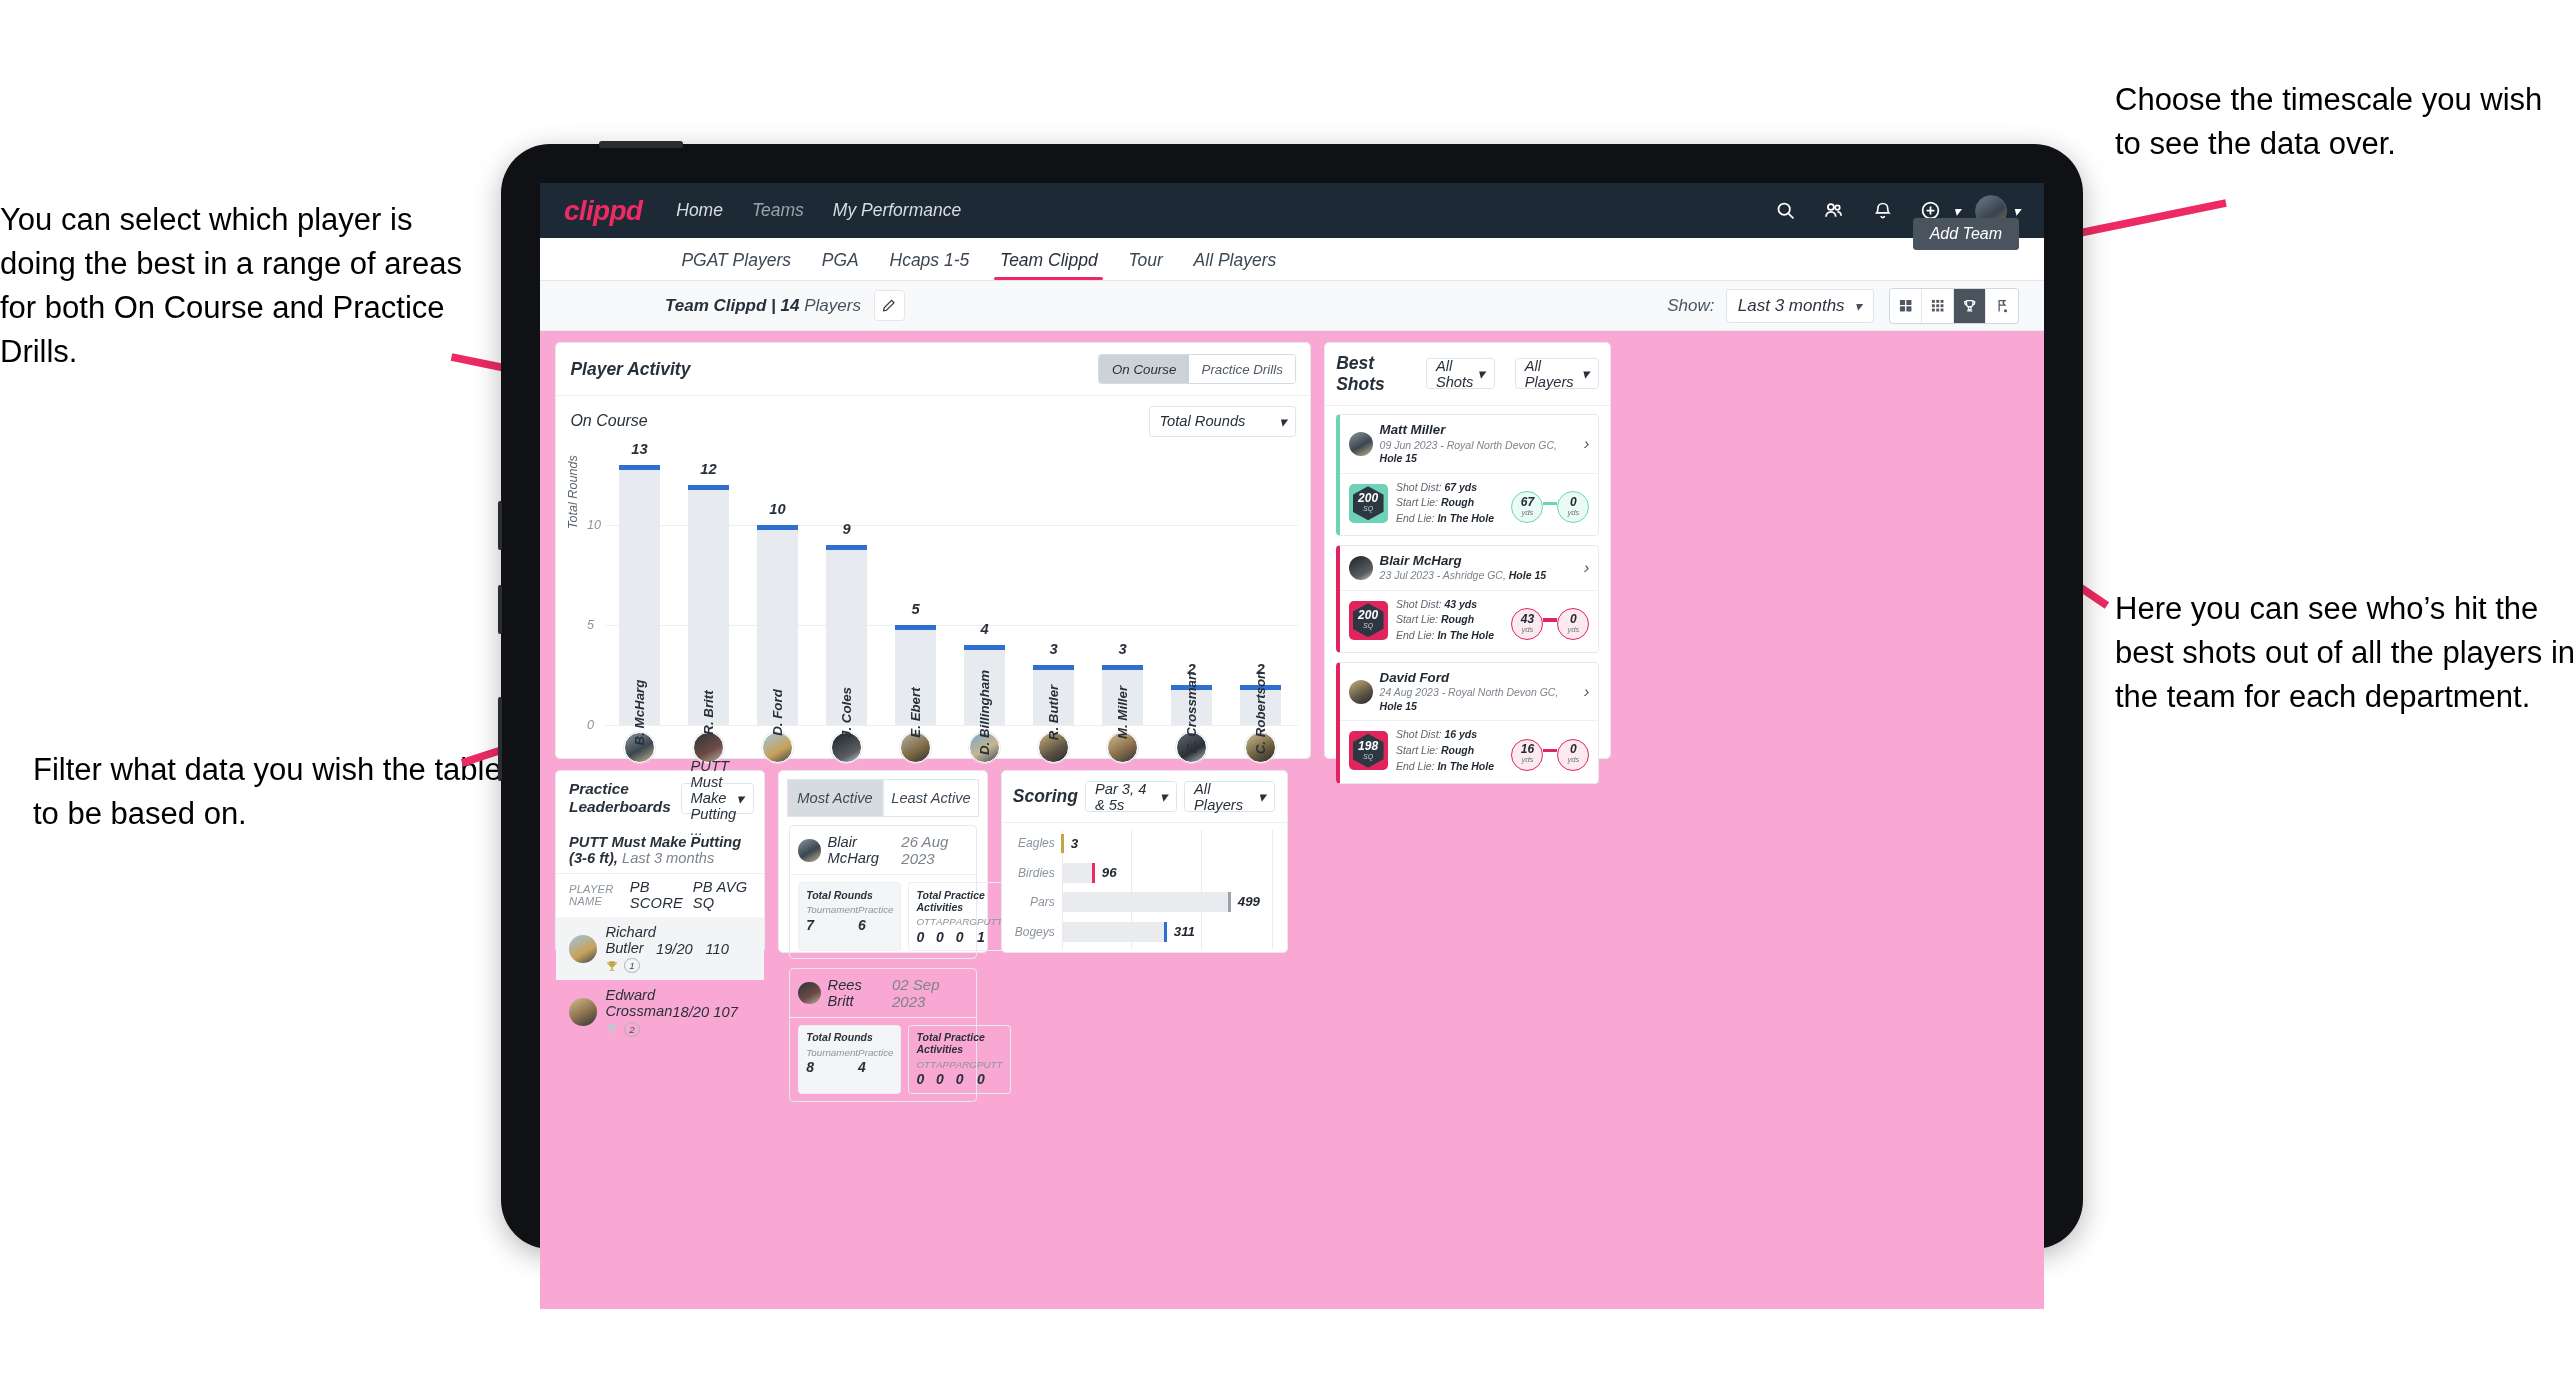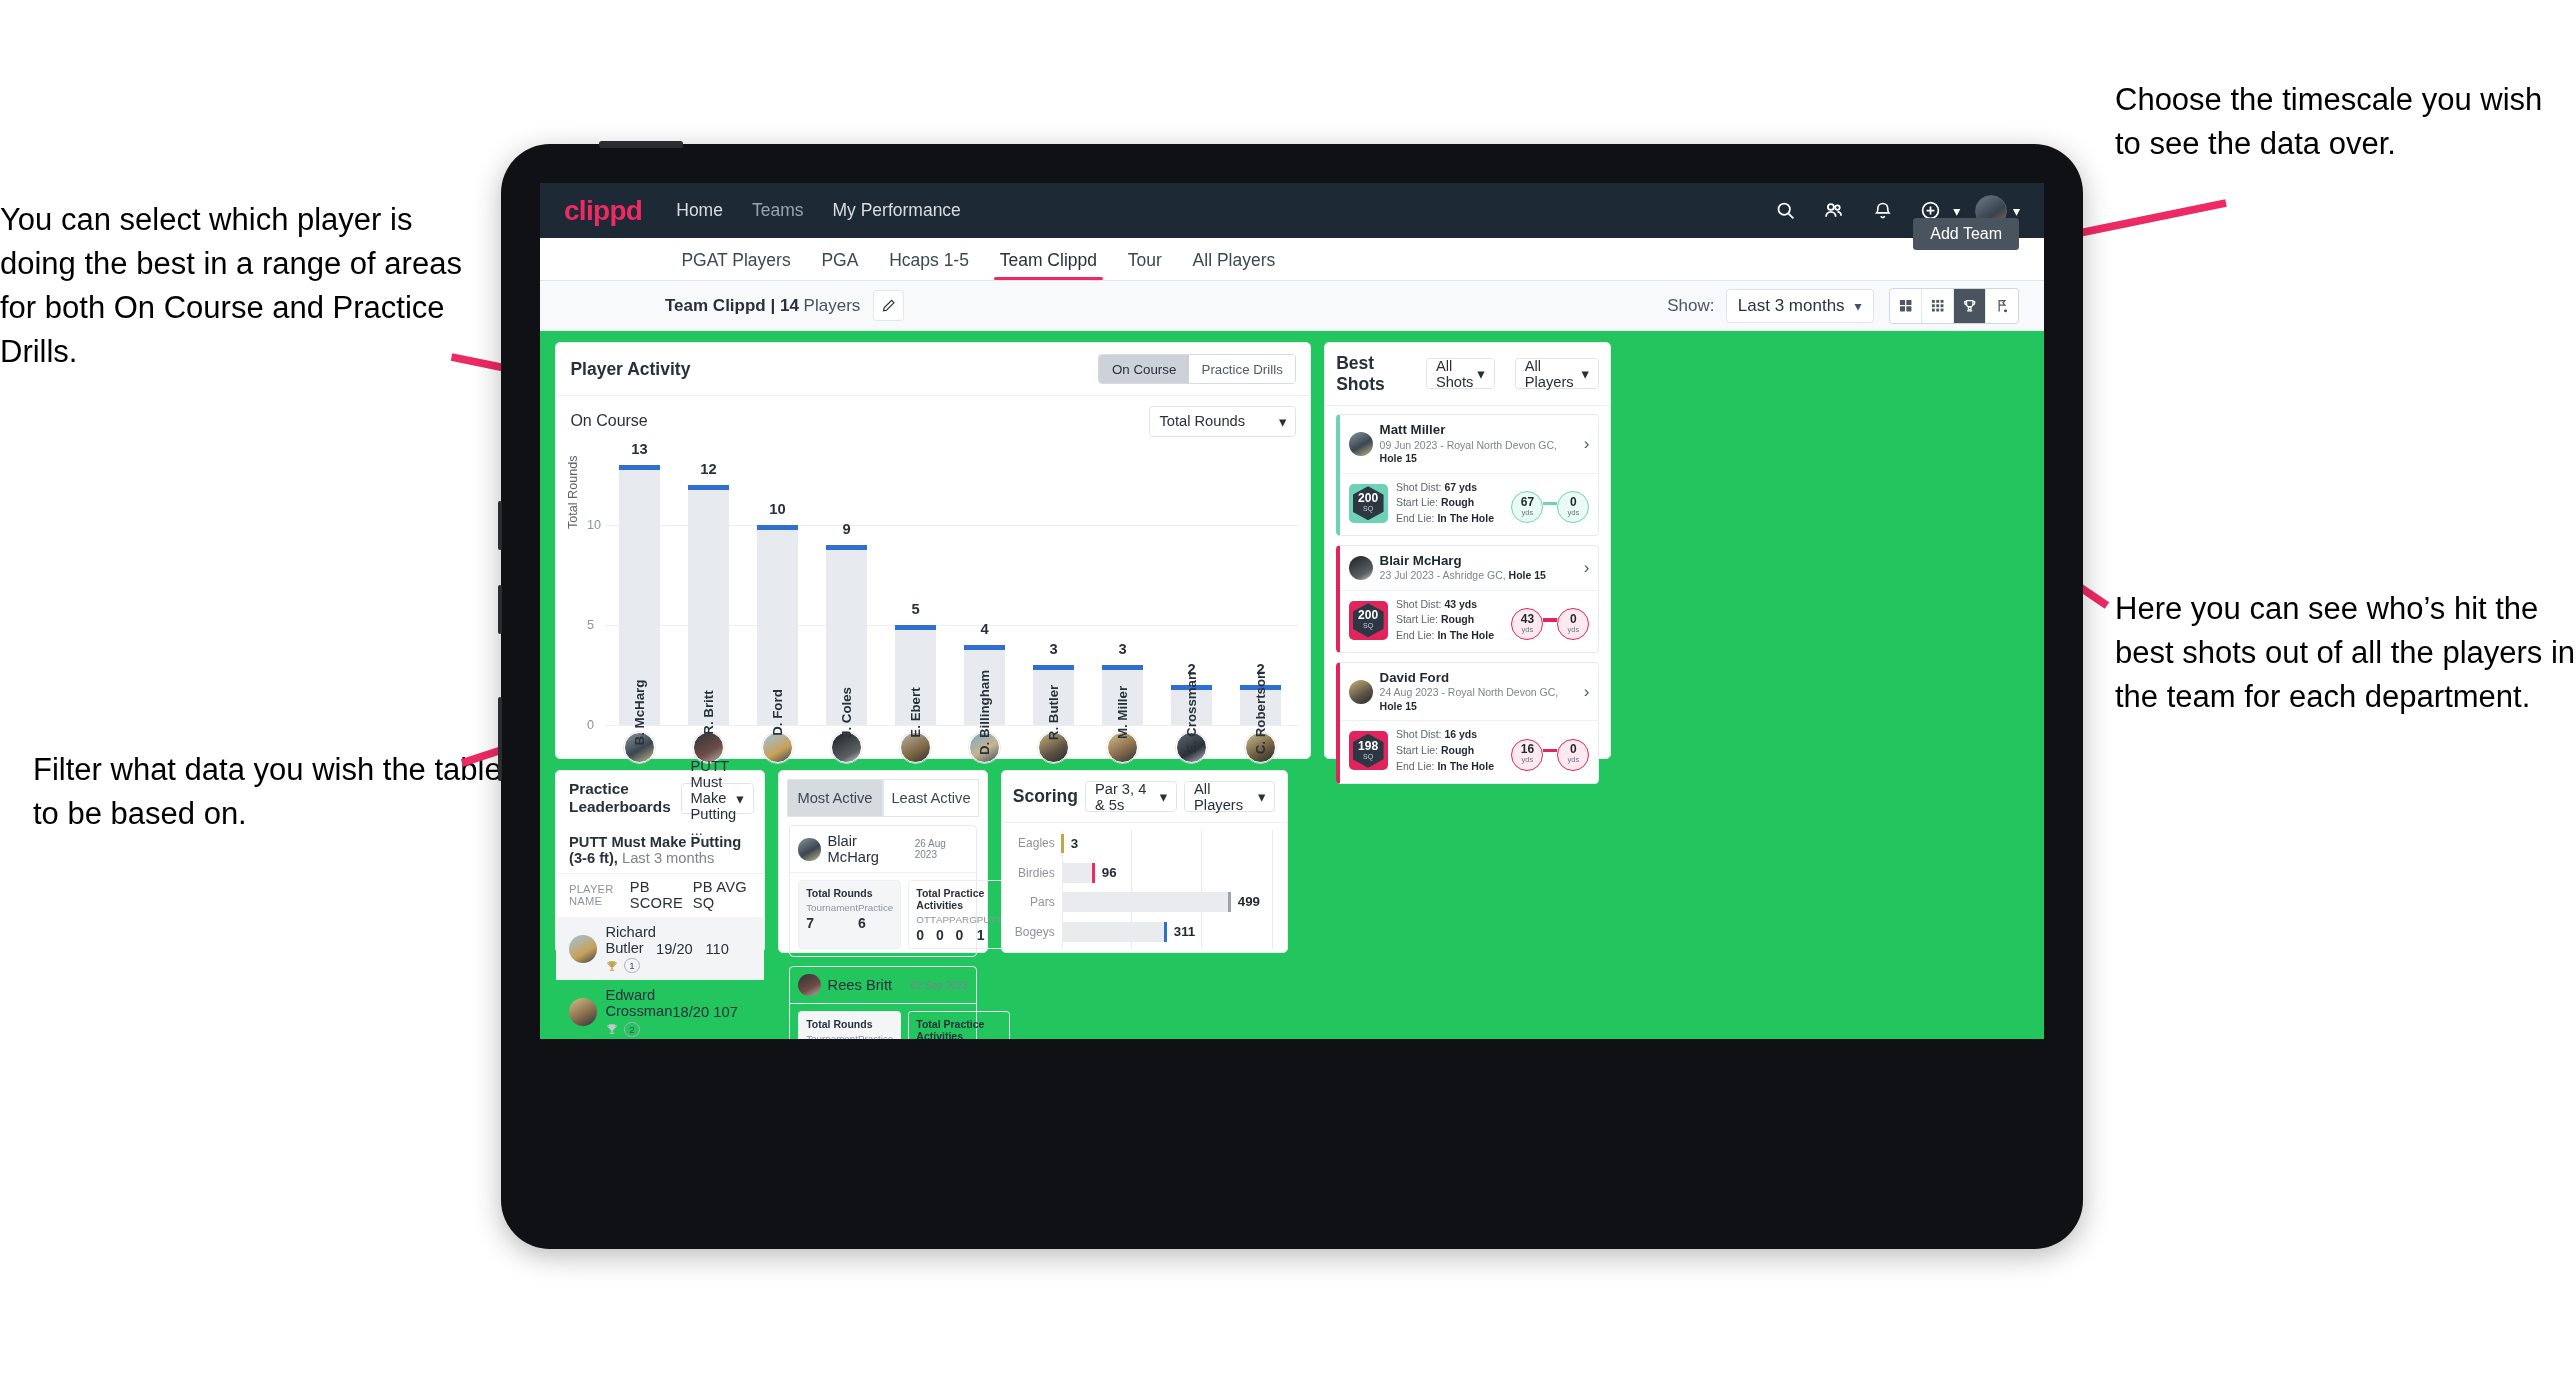--- a/index.html
+++ b/index.html
@@ -40,23 +40,24 @@
     content: ""; position: absolute; left: 98px; top: -3.5px;
     width: 84px; height: 7px; background: #2a2c30; border-radius: 2.8px;
   }
   .shellbtn { position: absolute; background: #2a2c30; border-radius: 2.8px; }
   .sb1 { left: -3.5px; top: 357px; width: 4.2px; height: 49px; }
   .sb2 { left: -3.5px; top: 441px; width: 4.2px; height: 49px; }
   .sb3 { left: -3.5px; top: 553px; width: 4.2px; height: 84px; }
 
   #screen {
     position: absolute; left: 39px; top: 39px;
-    width: 1504px; height: 856px;
-    background: #22c55e;
+    width: 1504px; height: 1126px;
+    background: #f9a8d4;
     overflow: hidden;
+    font-style: italic;
   }
 
   
   .topnav {
     height: 55px; background: #1d2935;
     display: flex; align-items: center;
     padding: 0 24px;
   }
   .brand {
     color: #ed2a63; font-size: 28px; font-weight: 700;
@@ -271,21 +272,21 @@
   .tab2 {
     flex: 1; text-align: center; font-size: 14.7px; color: #3c4854; padding: 9.8px 0;
     border: 0.7px solid #e1e6ea; cursor: pointer; background: #ffffff;
   }
   .tab2.on { background: #d6dbe0; }
   .actcard { margin: 8.4px 9.8px; border: 0.7px solid #e6eaee; border-radius: 4.2px; }
   .act-top { display: flex; align-items: center; padding: 7px 8.4px; gap: 7px;
              border-bottom: 0.7px solid #eef1f4; }
   .act-av { width: 22.4px; height: 22.4px; border-radius: 50%; flex: none; }
   .act-nm { font-size: 14.7px; color: #28313b; }
-  .act-dt { margin-left: auto; font-size: 10px; color: #7b848d; }
+  .act-dt { margin-left: auto; font-size: 15px; color: #7b848d; }
   .act-body { display: flex; gap: 7px; padding: 7px 8.4px; }
   .panel { border: 0.7px solid #e9edf0; border-radius: 3.5px; padding: 5.6px 7px; }
   .panel.grey { background: #f3f5f7; border-color: #eceff2; flex: 1; }
   .panel.white { flex: 1.2; }
   .p-t { font-size: 10.5px; font-weight: 700; color: #28313b; margin-bottom: 3.5px; }
   .p-cols { display: flex; }
   .p-col { flex: 1; }
   .p-k { font-size: 9.8px; color: #8b949d; }
   .p-v { font-size: 14px; font-weight: 700; color: #28313b; margin-top: 1.4px; }
 

